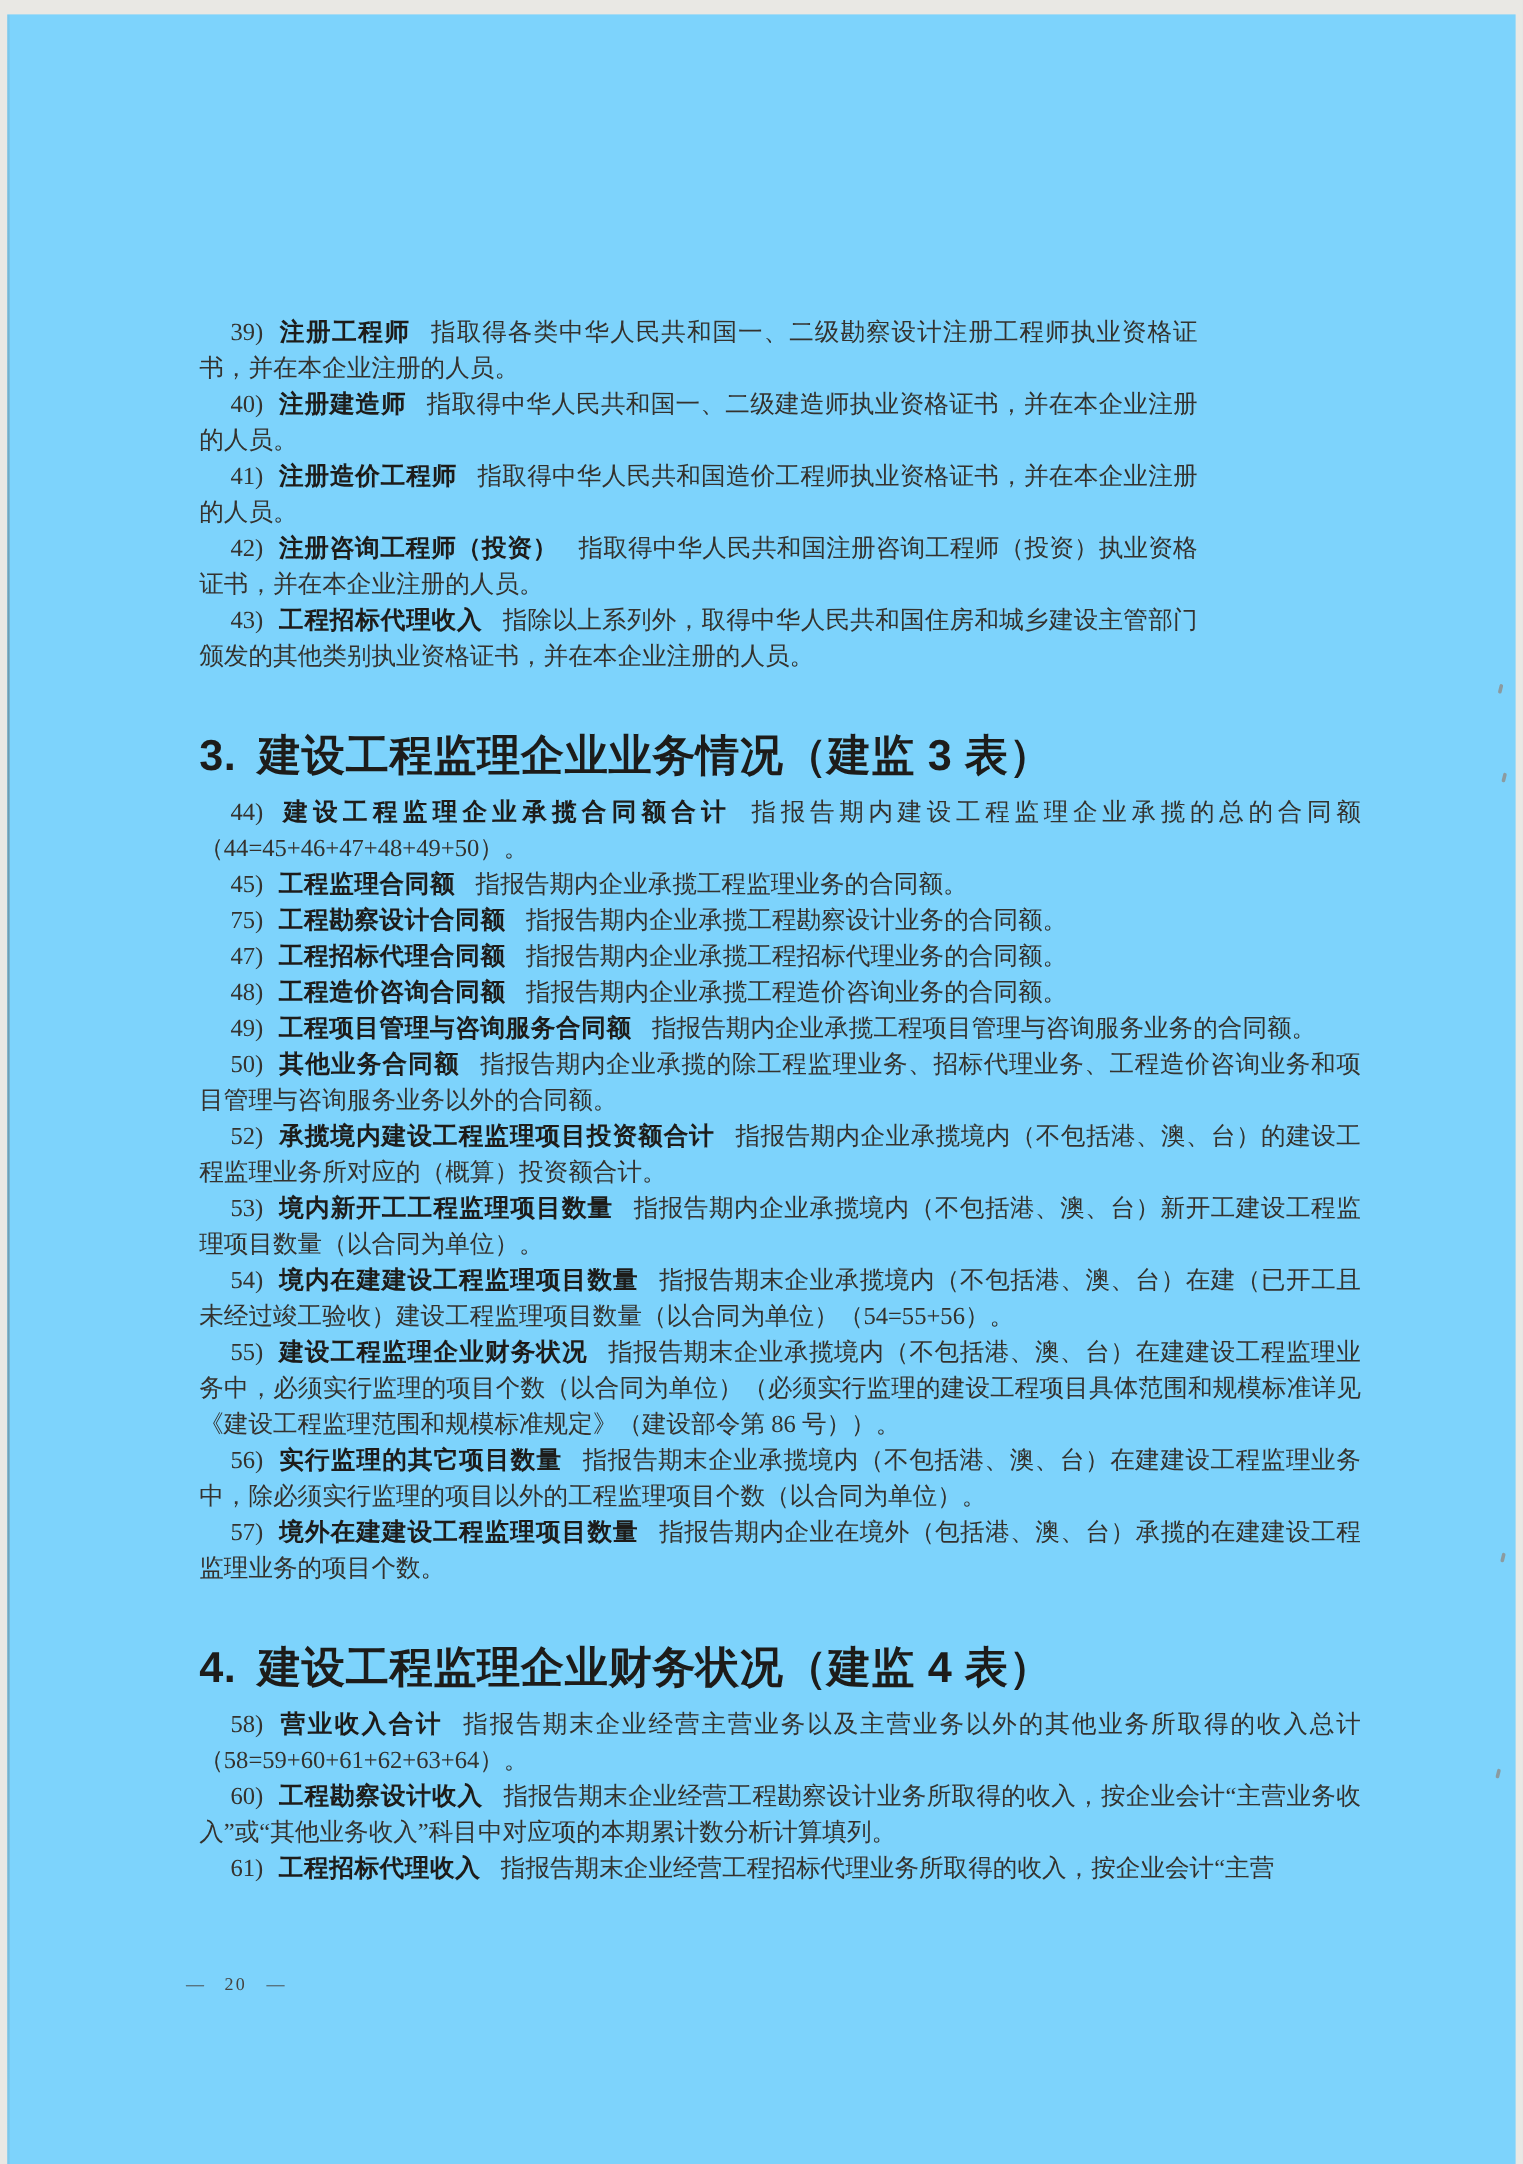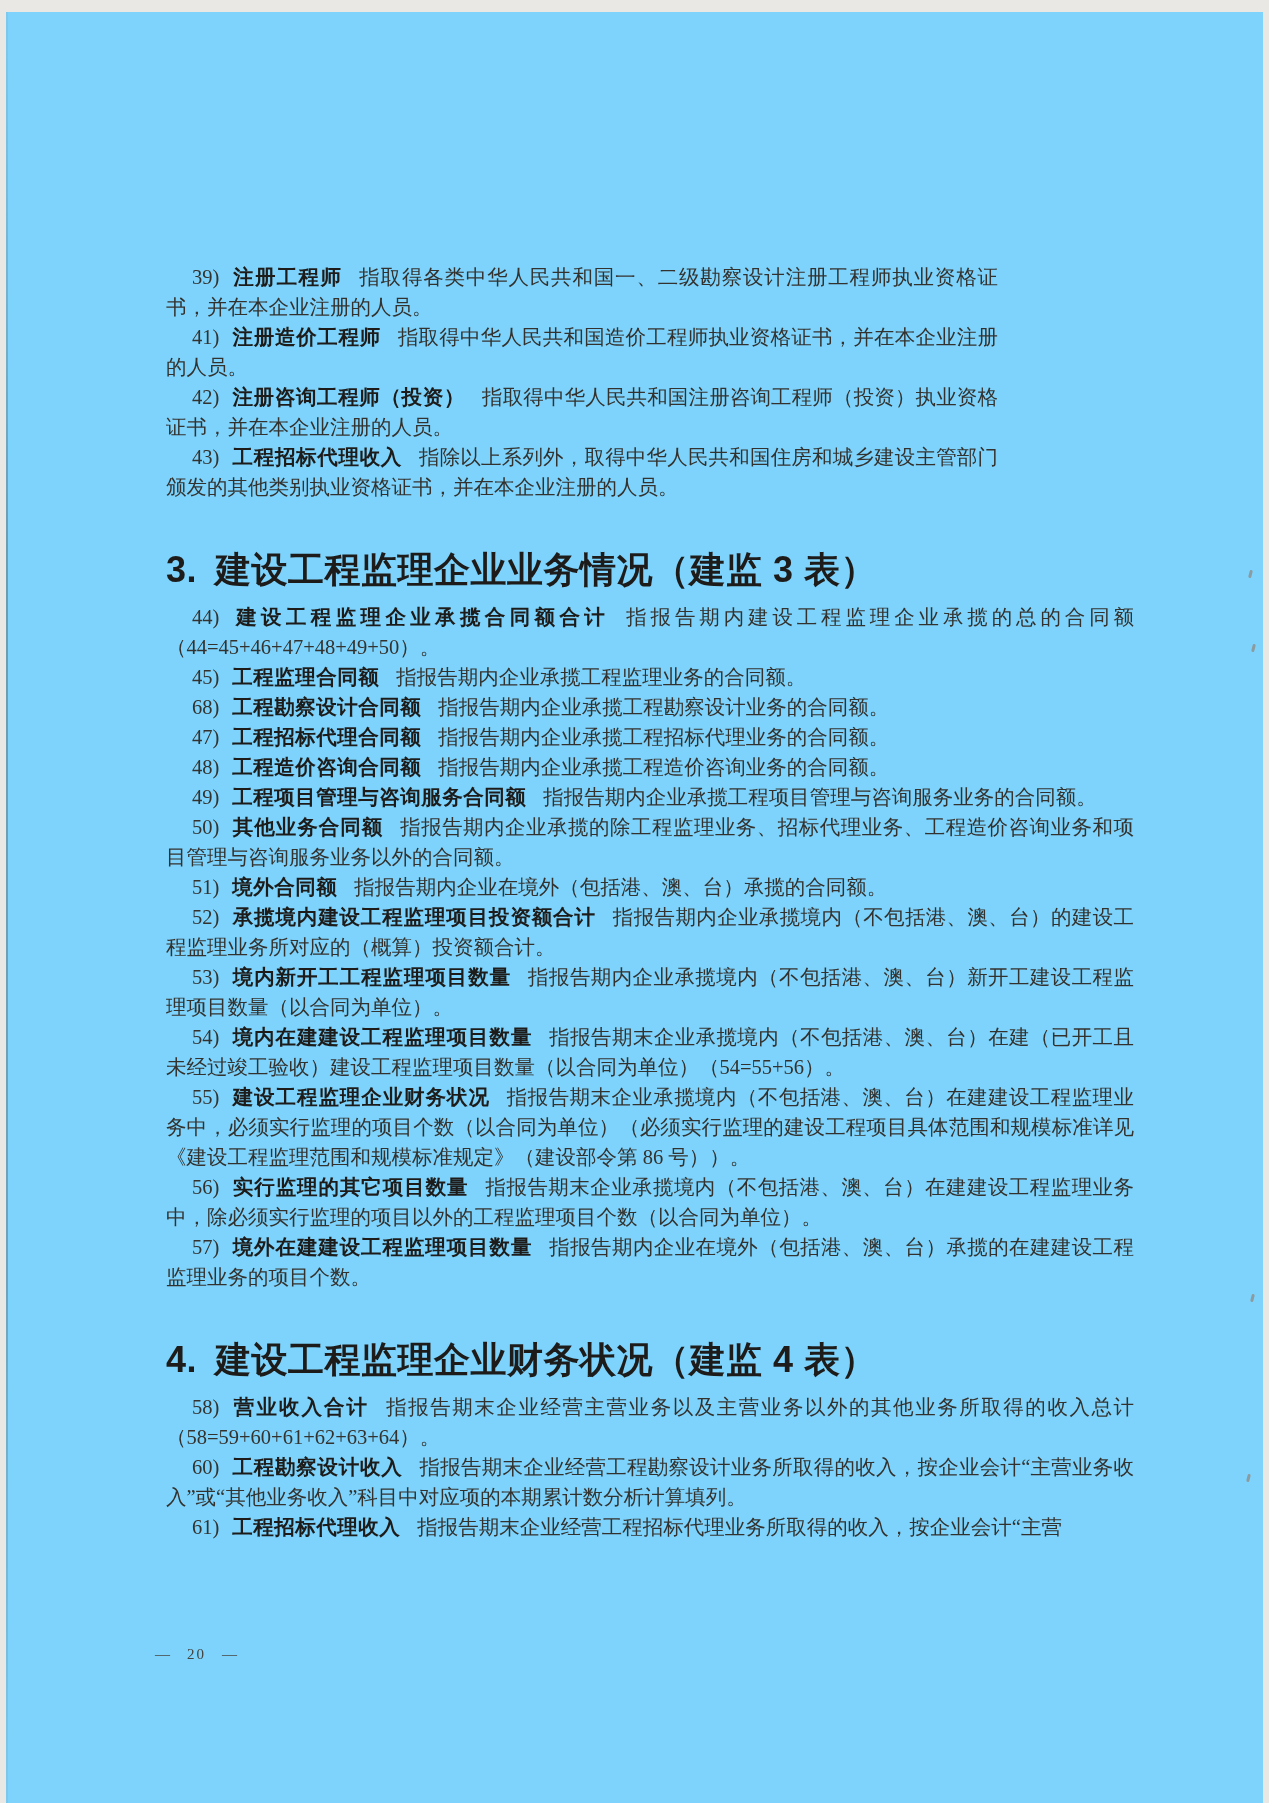--- a/index.html
+++ b/index.html
@@ -65,36 +65,36 @@
   <div class="scan-edge"></div>
   <div class="speck" style="left:1243px; top:558px;"></div>
   <div class="speck" style="left:1246px; top:632px;"></div>
   <div class="speck" style="left:1245px; top:1282px;"></div>
   <div class="speck" style="left:1241px; top:1462px;"></div>
 
   <div class="content">
 
     <section class="block block-narrow">
       <p class="item"><span class="num">39)</span><span class="term">注册工程师</span><span class="desc">指取得各类中华人民共和国一、二级勘察设计注册工程师执业资格证书，并在本企业注册的人员。</span></p>
+      <p class="item"><span class="num">40)</span><span class="term">注册建造师</span><span class="desc">指取得中华人民共和国一、二级建造师执业资格证书，并在本企业注册的人员。</span></p>
       <p class="item"><span class="num">41)</span><span class="term">注册造价工程师</span><span class="desc">指取得中华人民共和国造价工程师执业资格证书，并在本企业注册的人员。</span></p>
       <p class="item"><span class="num">42)</span><span class="term">注册咨询工程师（投资）</span><span class="desc">指取得中华人民共和国注册咨询工程师（投资）执业资格证书，并在本企业注册的人员。</span></p>
       <p class="item"><span class="num">43)</span><span class="term">工程招标代理收入</span><span class="desc">指除以上系列外，取得中华人民共和国住房和城乡建设主管部门颁发的其他类别执业资格证书，并在本企业注册的人员。</span></p>
     </section>
 
     <h2 class="section-heading"><span class="sec-num">3.</span><span class="sec-title">建设工程监理企业业务情况（建监 3 表）</span></h2>
 
     <section class="block">
       <p class="item"><span class="num">44)</span><span class="term">建设工程监理企业承揽合同额合计</span><span class="desc">指报告期内建设工程监理企业承揽的总的合同额（44=45+46+47+48+49+50）。</span></p>
       <p class="item"><span class="num">45)</span><span class="term">工程监理合同额</span><span class="desc">指报告期内企业承揽工程监理业务的合同额。</span></p>
-      <p class="item"><span class="num">68)</span><span class="term">工程勘察设计合同额</span><span class="desc">指报告期内企业承揽工程勘察设计业务的合同额。</span></p>
+      <p class="item"><span class="num">75)</span><span class="term">工程勘察设计合同额</span><span class="desc">指报告期内企业承揽工程勘察设计业务的合同额。</span></p>
       <p class="item"><span class="num">47)</span><span class="term">工程招标代理合同额</span><span class="desc">指报告期内企业承揽工程招标代理业务的合同额。</span></p>
       <p class="item"><span class="num">48)</span><span class="term">工程造价咨询合同额</span><span class="desc">指报告期内企业承揽工程造价咨询业务的合同额。</span></p>
       <p class="item"><span class="num">49)</span><span class="term">工程项目管理与咨询服务合同额</span><span class="desc">指报告期内企业承揽工程项目管理与咨询服务业务的合同额。</span></p>
       <p class="item"><span class="num">50)</span><span class="term">其他业务合同额</span><span class="desc">指报告期内企业承揽的除工程监理业务、招标代理业务、工程造价咨询业务和项目管理与咨询服务业务以外的合同额。</span></p>
-      <p class="item"><span class="num">51)</span><span class="term">境外合同额</span><span class="desc">指报告期内企业在境外（包括港、澳、台）承揽的合同额。</span></p>
       <p class="item"><span class="num">52)</span><span class="term">承揽境内建设工程监理项目投资额合计</span><span class="desc">指报告期内企业承揽境内（不包括港、澳、台）的建设工程监理业务所对应的（概算）投资额合计。</span></p>
       <p class="item"><span class="num">53)</span><span class="term">境内新开工工程监理项目数量</span><span class="desc">指报告期内企业承揽境内（不包括港、澳、台）新开工建设工程监理项目数量（以合同为单位）。</span></p>
       <p class="item"><span class="num">54)</span><span class="term">境内在建建设工程监理项目数量</span><span class="desc">指报告期末企业承揽境内（不包括港、澳、台）在建（已开工且未经过竣工验收）建设工程监理项目数量（以合同为单位）（54=55+56）。</span></p>
       <p class="item"><span class="num">55)</span><span class="term">建设工程监理企业财务状况</span><span class="desc">指报告期末企业承揽境内（不包括港、澳、台）在建建设工程监理业务中，必须实行监理的项目个数（以合同为单位）（必须实行监理的建设工程项目具体范围和规模标准详见《建设工程监理范围和规模标准规定》（建设部令第 86 号））。</span></p>
       <p class="item"><span class="num">56)</span><span class="term">实行监理的其它项目数量</span><span class="desc">指报告期末企业承揽境内（不包括港、澳、台）在建建设工程监理业务中，除必须实行监理的项目以外的工程监理项目个数（以合同为单位）。</span></p>
       <p class="item"><span class="num">57)</span><span class="term">境外在建建设工程监理项目数量</span><span class="desc">指报告期内企业在境外（包括港、澳、台）承揽的在建建设工程监理业务的项目个数。</span></p>
     </section>
 
     <h2 class="section-heading"><span class="sec-num">4.</span><span class="sec-title">建设工程监理企业财务状况（建监 4 表）</span></h2>
 

